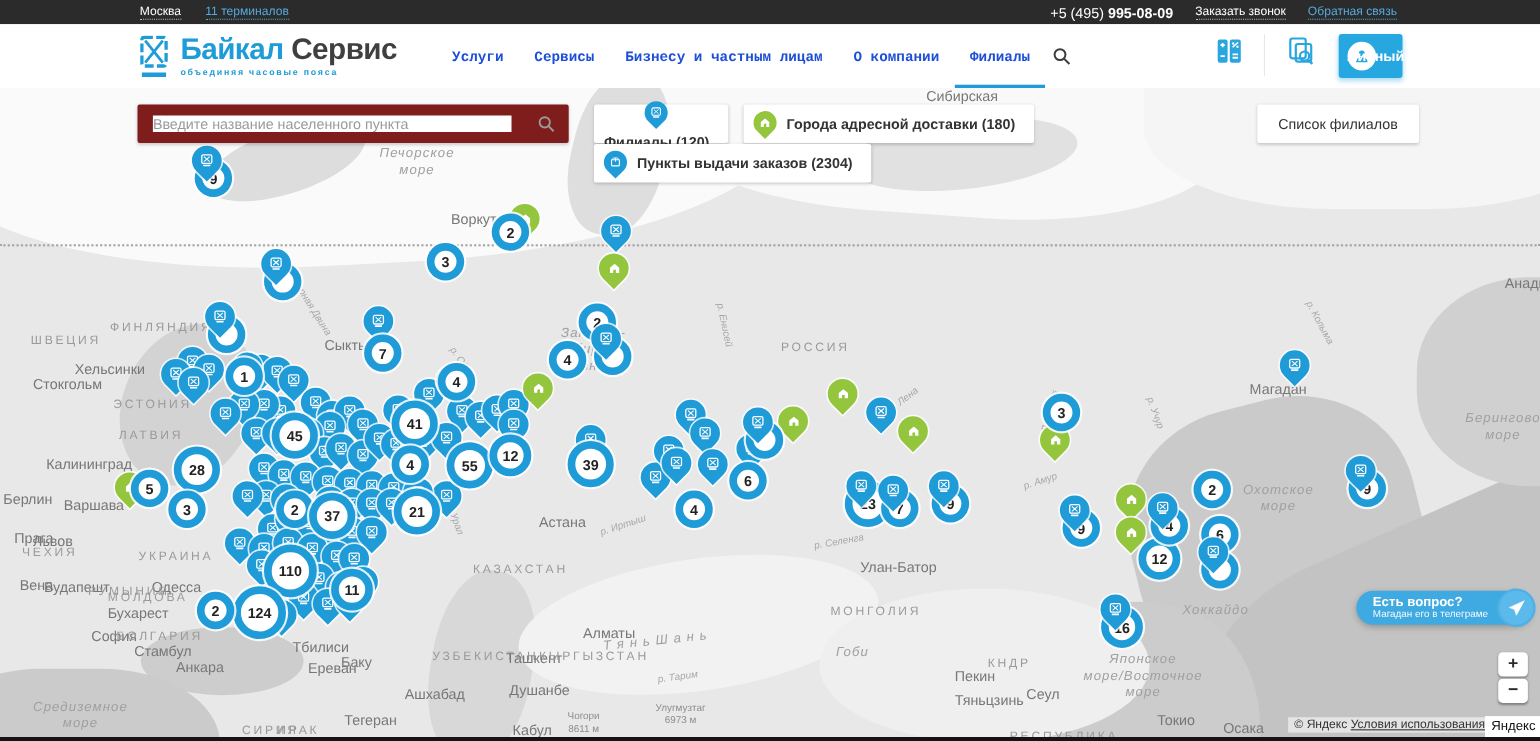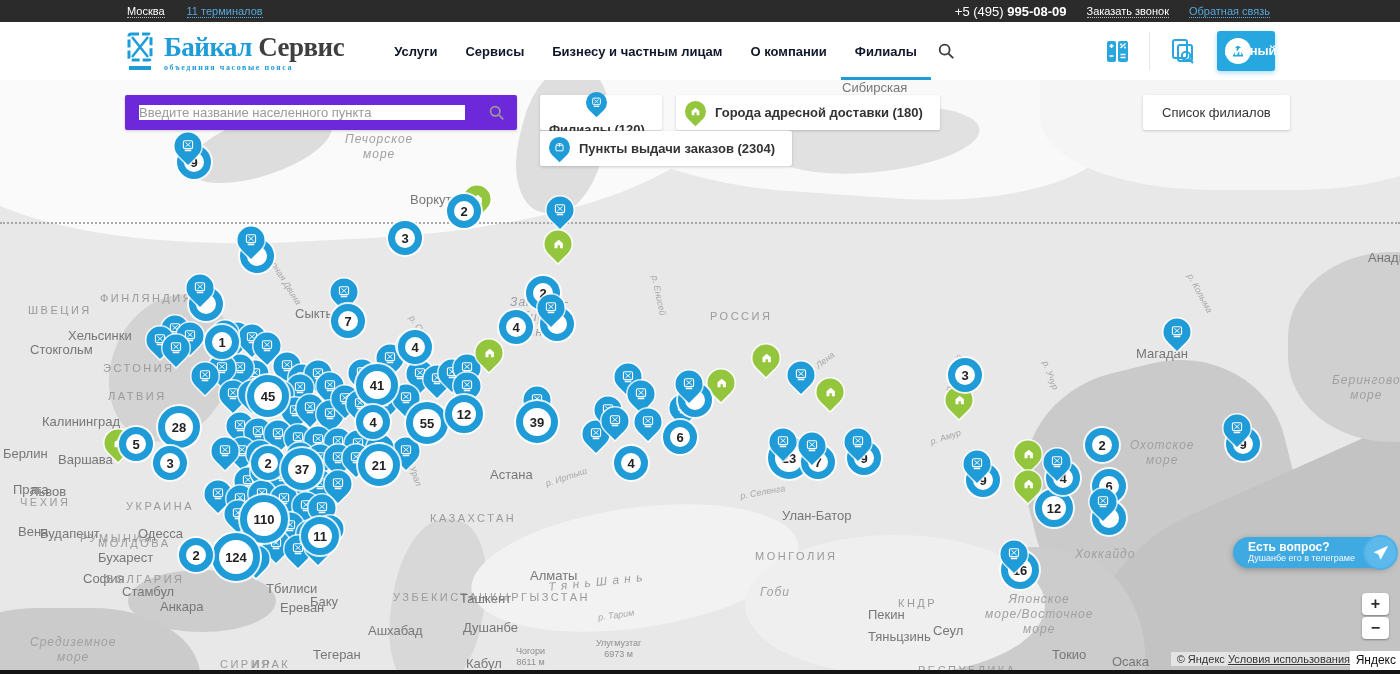--- a/index.html
+++ b/index.html
@@ -11,32 +11,32 @@
 #topbar .city { border-bottom:1px dotted #bbb; cursor:pointer; }
 #topbar .terminals { color:#55a9dd; border-bottom:1px dotted #55a9dd; margin-left:22px; cursor:pointer; }
 #topbar .right { margin-left:auto; display:flex; align-items:center; gap:20px; }
 #topbar .phone { font-size:13px; }
 #topbar .phone b { font-weight:bold; }
 #topbar .order-call { border-bottom:1px dotted #bbb; cursor:pointer; }
 #topbar .feedback { color:#55a9dd; border-bottom:1px dotted #55a9dd; cursor:pointer; }
 
 
 #header { height:58px; background:#fff; display:flex; align-items:center; padding:0 125px; position:relative; z-index:50; }
-.logo { display:flex; align-items:flex-end; cursor:pointer;font-family:Liberation Serif, serif; }
+.logo { display:flex; align-items:center; cursor:pointer; }
 .logo-icon { width:30px; height:40px; margin-top:2px; }
 .logo-txt { margin-left:9px; line-height:1; }
 .logo-words { font-size:27px; font-weight:bold; letter-spacing:-0.5px; }
 .logo-w1 { color:#1e9cd7; }
 .logo-w2 { color:#3f3f3f; }
 .logo-tag { font-size:8px; color:#1e9cd7; letter-spacing:1.6px; font-weight:bold; margin-top:3px; }
 nav { display:flex; align-items:center; height:58px; margin-left:36px; }
-.nav-item { display:flex; align-items:center; height:58px; padding:0 14px; font-size:13px; font-weight:bold; color:#0f172a; cursor:pointer; border-bottom:3px solid transparent; padding-top:3px; }
+.nav-item { display:flex; align-items:center; height:58px; padding:0 14px; font-size:13px; font-weight:bold; color:#1d4ed8; cursor:pointer; border-bottom:3px solid transparent; padding-top:3px;font-family:Liberation Mono, monospace; }
 .nav-item.active { border-bottom-color:#1e9cd7; }
 .nav-search { margin-left:6px; cursor:pointer; display:flex; align-items:center; }
-#header .tools { margin-left:auto; display:flex; align-items:center; }
+#header .tools { margin-left:auto; display:flex; }
 .tool-ico { width:30px; height:30px; cursor:pointer; display:flex; align-items:center; justify-content:center; }
 .tool-sep { width:1px; height:38px; background:#e7e7e7; margin:0 17px; }
 .account-btn { margin-left:20px; height:40px; background:#27a7e0; border:none; border-radius:3px; display:flex; align-items:center; gap:11px; padding:0 24px 0 8px; cursor:pointer; box-shadow:0 2px 5px rgba(39,167,224,.4); }
 .account-btn .avatar { width:26px; height:26px; border-radius:50%; background:#fff; display:flex; align-items:center; justify-content:center; }
 .account-btn span.lbl { color:#fff; font-size:13px; font-weight:bold; }
 
 
 #map { position:relative; width:1400px; height:590px; background:#e8e8e8; overflow:hidden; }
 .geo div { position:absolute; }
 .arc1 { left:-60px; top:-90px; width:780px; height:250px; background:#fafafa; border-radius:45%; transform:rotate(-3deg); }
@@ -66,21 +66,21 @@
 .lbl-mt { font-size:9px; color:#8d8d8d; text-align:center; }
 
 
 .mk-c { position:absolute; background:#fff; border:7px solid #1f9bd8; border-radius:50%; display:flex; align-items:center; justify-content:center; font-size:13px; font-weight:bold; color:#222; transform:translate(-50%,-50%); box-shadow:0 0 0 2px rgba(255,255,255,.85); z-index:6; }
 .pin { position:absolute; width:27px; height:27px; background:#1f9bd8; border-radius:50% 50% 50% 0; transform:translate(-50%,-65%) rotate(-45deg); display:flex; align-items:center; justify-content:center; box-shadow:0 0 0 1.5px rgba(255,255,255,.8); z-index:5; }
 .pin > span { transform:rotate(45deg); display:flex; }
 .pin-g { background:#93c53d; }
 .pin-top { z-index:8; }
 
 
-.search-bar { position:absolute; left:125px; top:15px; width:392px; height:35px; background:#6d28d9; border-radius:2px; box-shadow:0 1px 3px rgba(0,0,0,.18); display:flex; align-items:center; padding:0 12px 0 14px; z-index:20;gap:23px; }
+.search-bar { position:absolute; left:125px; top:15px; width:392px; height:35px; background:#7f1d1d; border-radius:2px; box-shadow:0 1px 3px rgba(0,0,0,.18); display:flex; align-items:center; padding:0 12px 0 14px; z-index:20;gap:23px; }
 .search-bar input { flex:1; border:none; outline:none; font-size:13px; color:#333; font-family:"Liberation Sans",sans-serif; }
 .search-bar input::placeholder { color:#9a9a9a; }
 .chip { position:absolute; height:35px; background:#fff; border-radius:2px; box-shadow:0 1px 3px rgba(0,0,0,.18); display:flex; align-items:center; gap:9px; padding:0 17px 0 9px; font-size:13px; font-weight:bold; color:#333; z-index:20; cursor:pointer; }
 .chip-pin { width:21px; height:21px; border-radius:50% 50% 50% 0; transform:rotate(-45deg); display:flex; align-items:center; justify-content:center; background:#1f9bd8; flex-shrink:0; margin-top:-3px; }
 .chip-pin > span { transform:rotate(45deg); display:flex; }
 .chip-pin.green { background:#93c53d; }
 #chip-branches { left:540px; top:15px;flex-direction:column; }
 #chip-cities { left:676px; top:15px; }
 #chip-pickup { left:540px; top:51px; }
 .list-btn { position:absolute; left:1143px; top:15px; height:35px; background:#fff; border:none; border-radius:2px; box-shadow:0 1px 3px rgba(0,0,0,.18); padding:0 19px; font-size:13px; color:#333; font-family:"Liberation Sans",sans-serif; cursor:pointer; z-index:20; }
@@ -1316,21 +1316,21 @@
             </svg>
       </span>
         </span>
       <span>Пункты выдачи заказов (2304)</span>
     </div>
 
     <button class="list-btn">Список филиалов</button>
 
     <div class="chat">
       <span class="t1">Есть вопрос?</span>
-      <span class="t2">Душанбе его в телеграме</span>
+      <span class="t2">Магадан его в телеграме</span>
       <span class="tg">
         <svg width="17" height="17" viewBox="0 0 20 20">
             <path d="M18.5 2.5 L2.5 9.8 L8 12 L10 18 L12.6 13.4 L18.5 2.5 Z M8 12 L16.5 4.5" fill="#fff" stroke="#fff" stroke-width="0.6" stroke-linejoin="round"></path>
           </svg>
       </span>
     </div>
 
     <button class="zoom-btn" id="zoom-in">+</button>
     <button class="zoom-btn" id="zoom-out">−</button>
 

